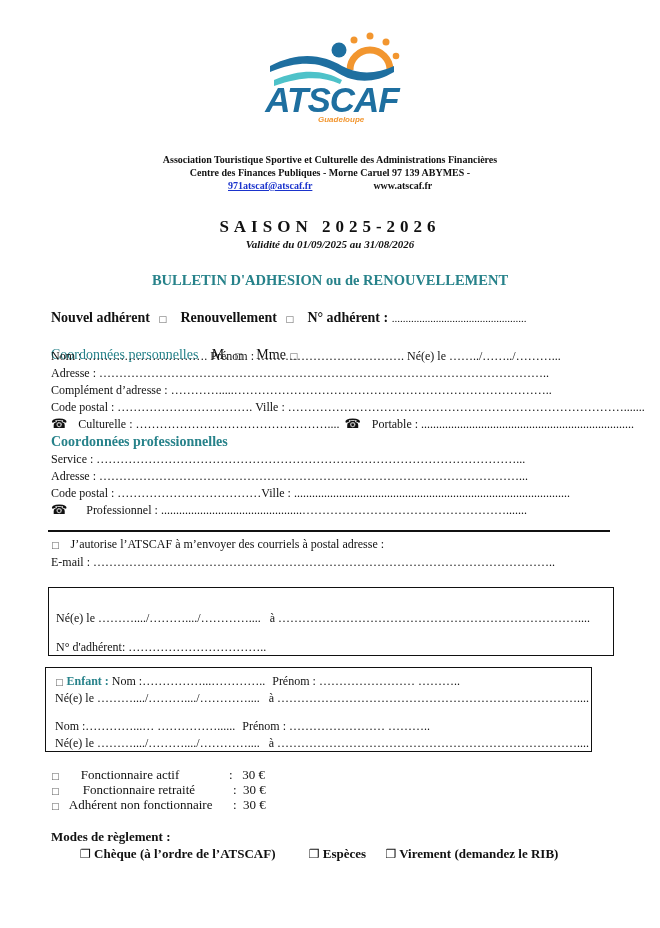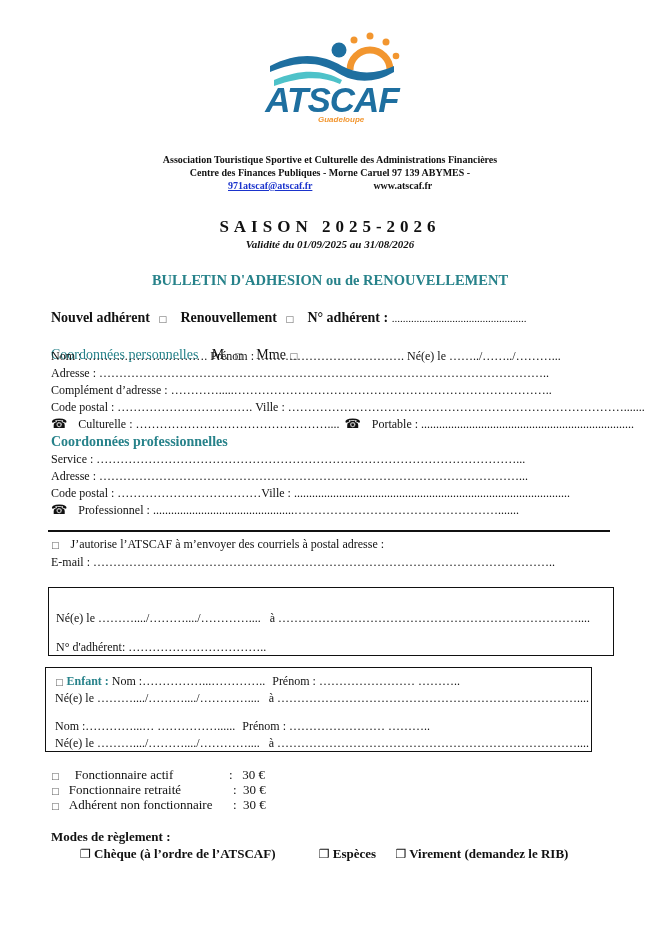--- a/index.html
+++ b/index.html
@@ -127,21 +127,21 @@
   <span>Adresse :</span>
   <span>……………………………………………………………………………………………...</span>
 </div>
 <div class="abs line" style="top:486px; left:51px">
   <span>Code postal :</span>
   <span>………………………………</span><span>Ville :</span>
   <span>............................................................................................</span>
 </div>
 <div class="abs line" style="top:503px; left:51px">
   <span class="phone">☎</span>
-  <span style="margin-left:8px">Professionnel :</span>
+  <span style="margin-left:16px">Professionnel :</span>
   <span>...............................................…………………………………………….......</span>
 </div>
 
 <div class="abs" style="top:530px; left:48px; width:562px; height:1.5px; background:#111"></div>
 
 <div class="abs line" style="top:537px; left:51px">
   <span class="chk" style="margin-right:8px">□</span>
   <span>J’autorise l’ATSCAF à m’envoyer des courriels à postal adresse :</span>
 </div>
 <div class="abs line" style="top:555px; left:51px">
@@ -185,42 +185,42 @@
     <span>Né(e) le</span>
     <span>………..../………..../…………....</span>
     <span style="margin-left:6px">à</span>
     <span>…………………………………………………………………....</span>
   </div>
 </div>
 
 <div class="abs" style="top:767px; left:51px; font-size:13px; line-height:15px">
   <div style="position:relative; height:15px">
     <span class="chk">□</span>
-    <span style="margin-left:12px">Fonctionnaire actif</span>
+    <span style="margin-left:18px">Fonctionnaire actif</span>
     <span class="abs" style="left:178px; top:0; white-space:pre">:   30 €</span>
   </div>
   <div style="position:relative; height:15px">
     <span class="chk">□</span>
-    <span style="margin-left:6px">Fonctionnaire retraité</span>
+    <span style="margin-left:20px">Fonctionnaire retraité</span>
     <span class="abs" style="left:182px; top:0; white-space:pre">:  30 €</span>
   </div>
   <div style="position:relative; height:15px">
     <span class="chk">□</span>
     <span style="margin-left:6px">Adhérent non fonctionnaire</span>
     <span class="abs" style="left:182px; top:0; white-space:pre">:  30 €</span>
   </div>
 </div>
 
 <div class="abs bold" style="top:829px; left:51px; font-size:13px">Modes de règlement :</div>
 <div class="abs bold" style="top:846px; left:80px; font-size:13px; white-space:nowrap">
   <span>
     <span class="chk-bold">❐</span>
     <span>Chèque (à l’ordre de l’ATSCAF)</span>
   </span>
-  <span style="margin-left:40px">
+  <span style="margin-left:30px">
     <span class="chk-bold">❐</span>
     <span>Espèces</span>
   </span>
   <span style="margin-left:16px">
     <span class="chk-bold">❐</span>
     <span>Virement (demandez le RIB)</span>
   </span>
 </div>
 
 </body></html>

